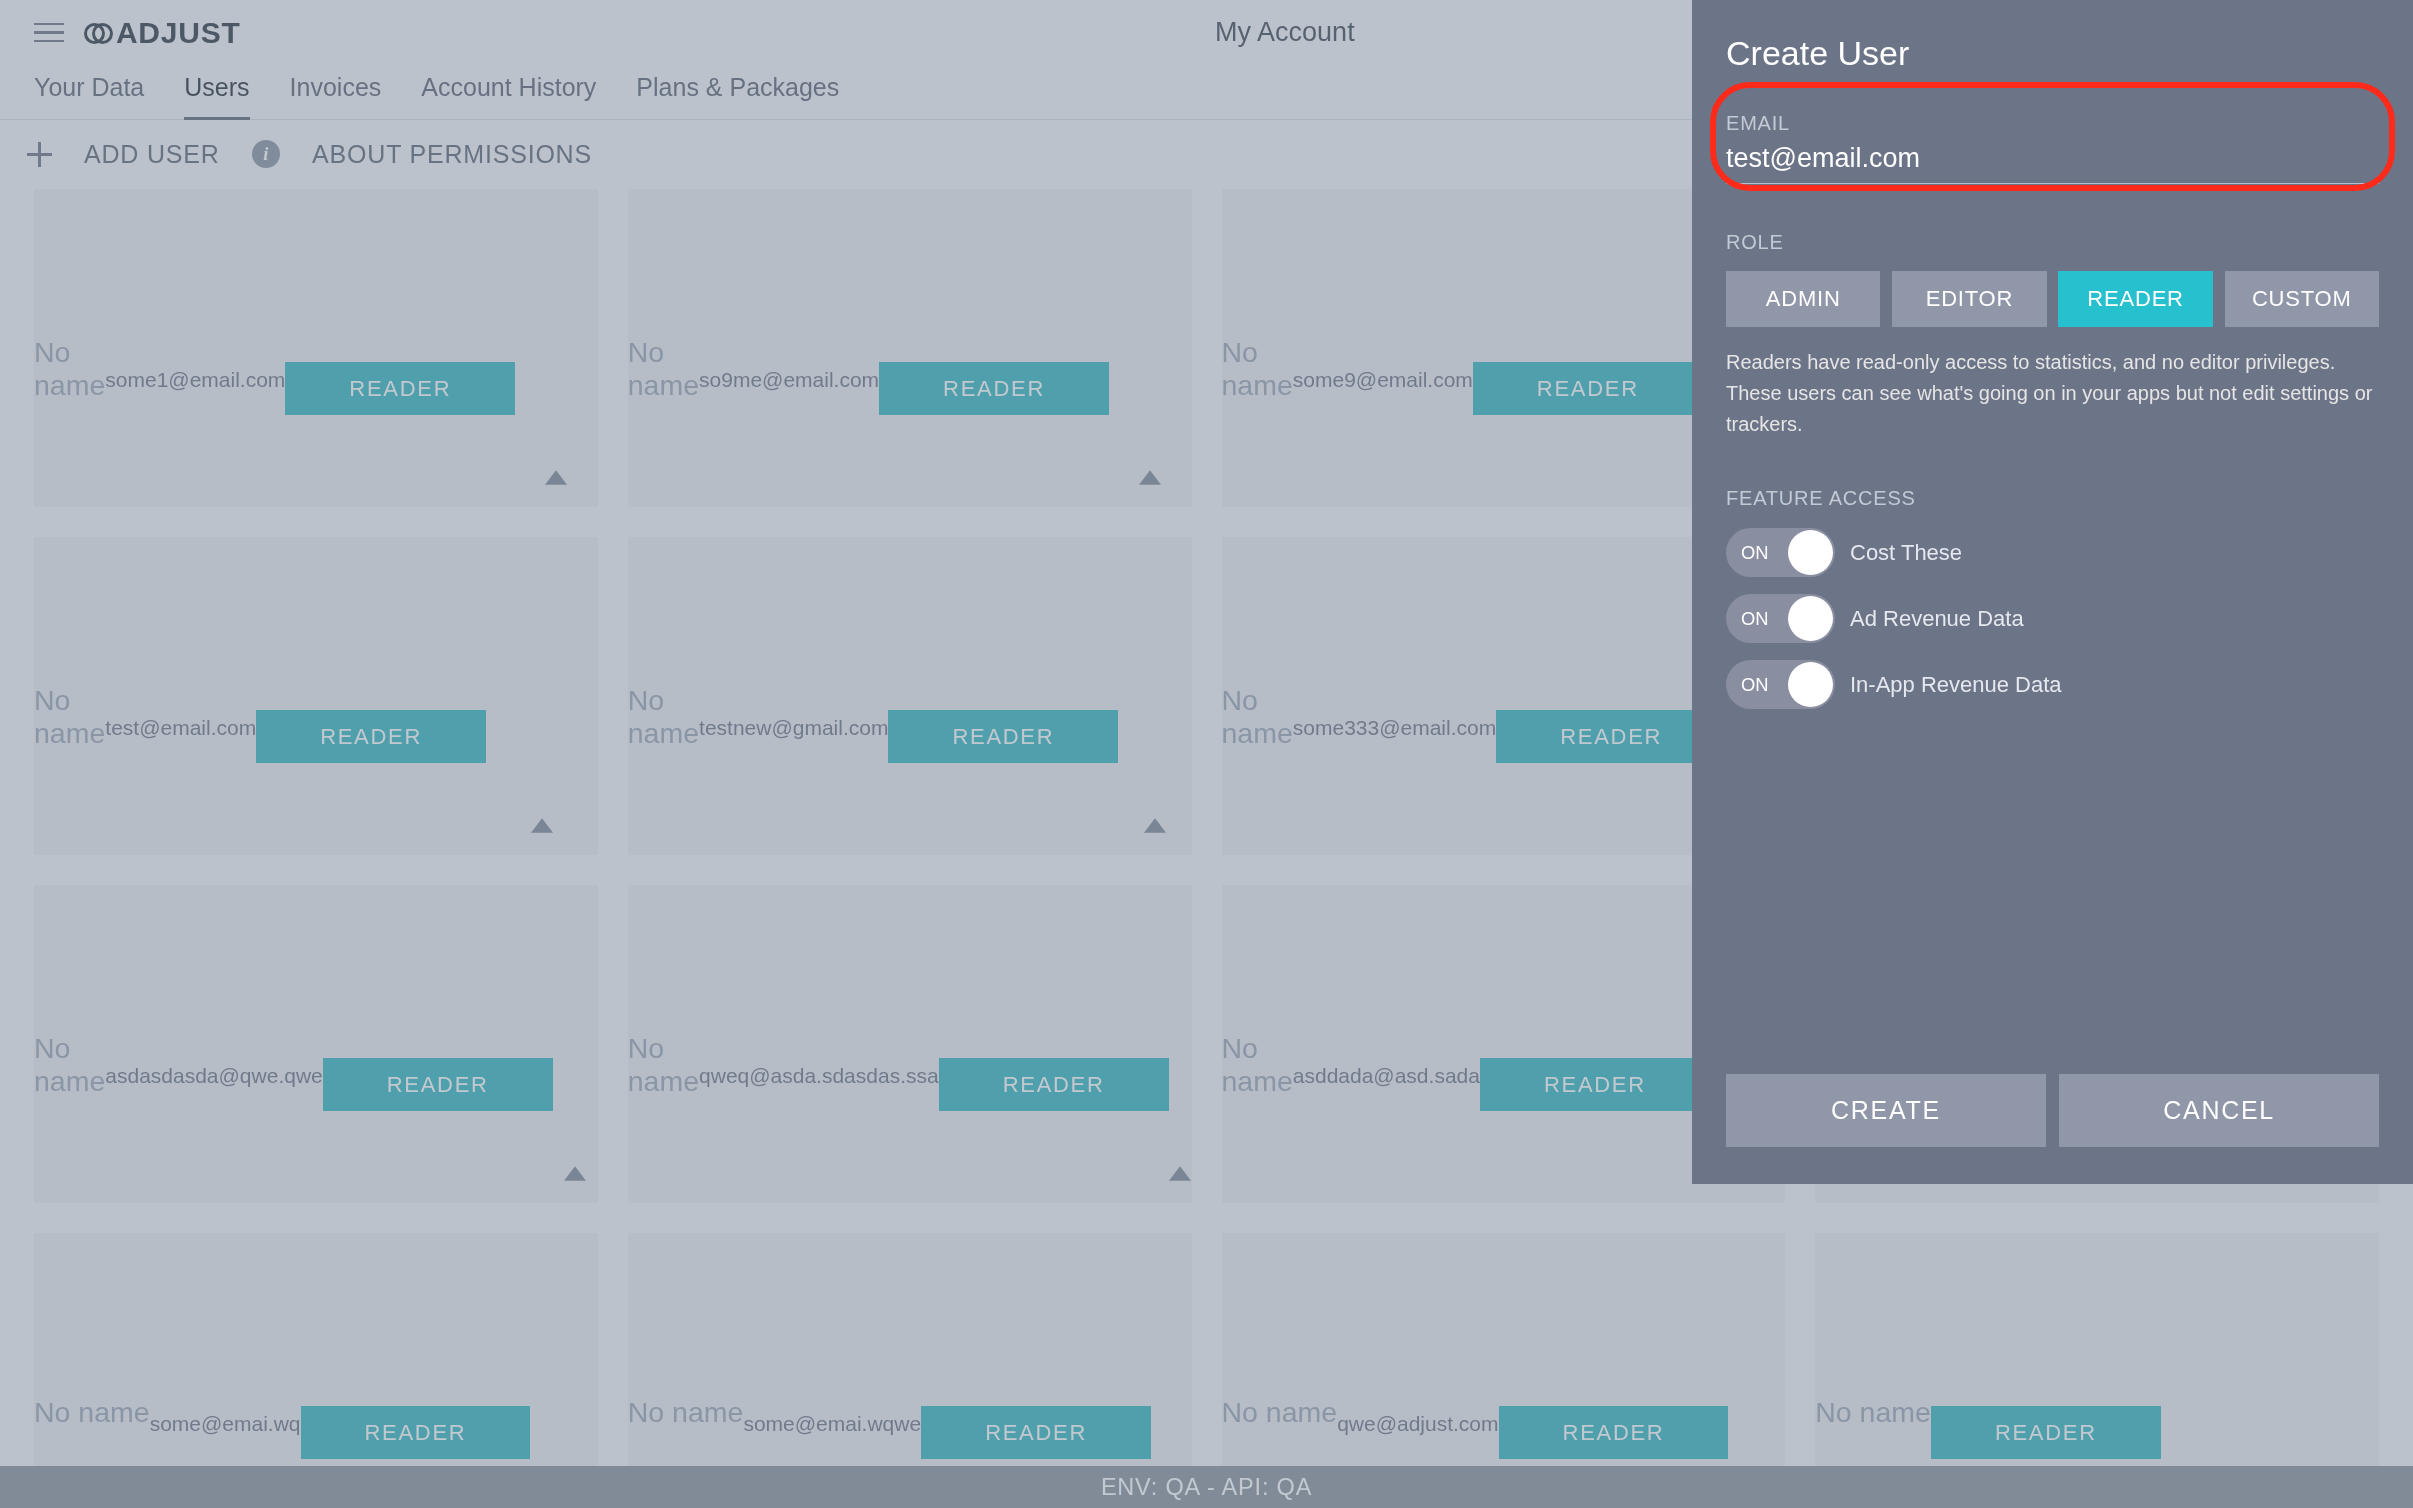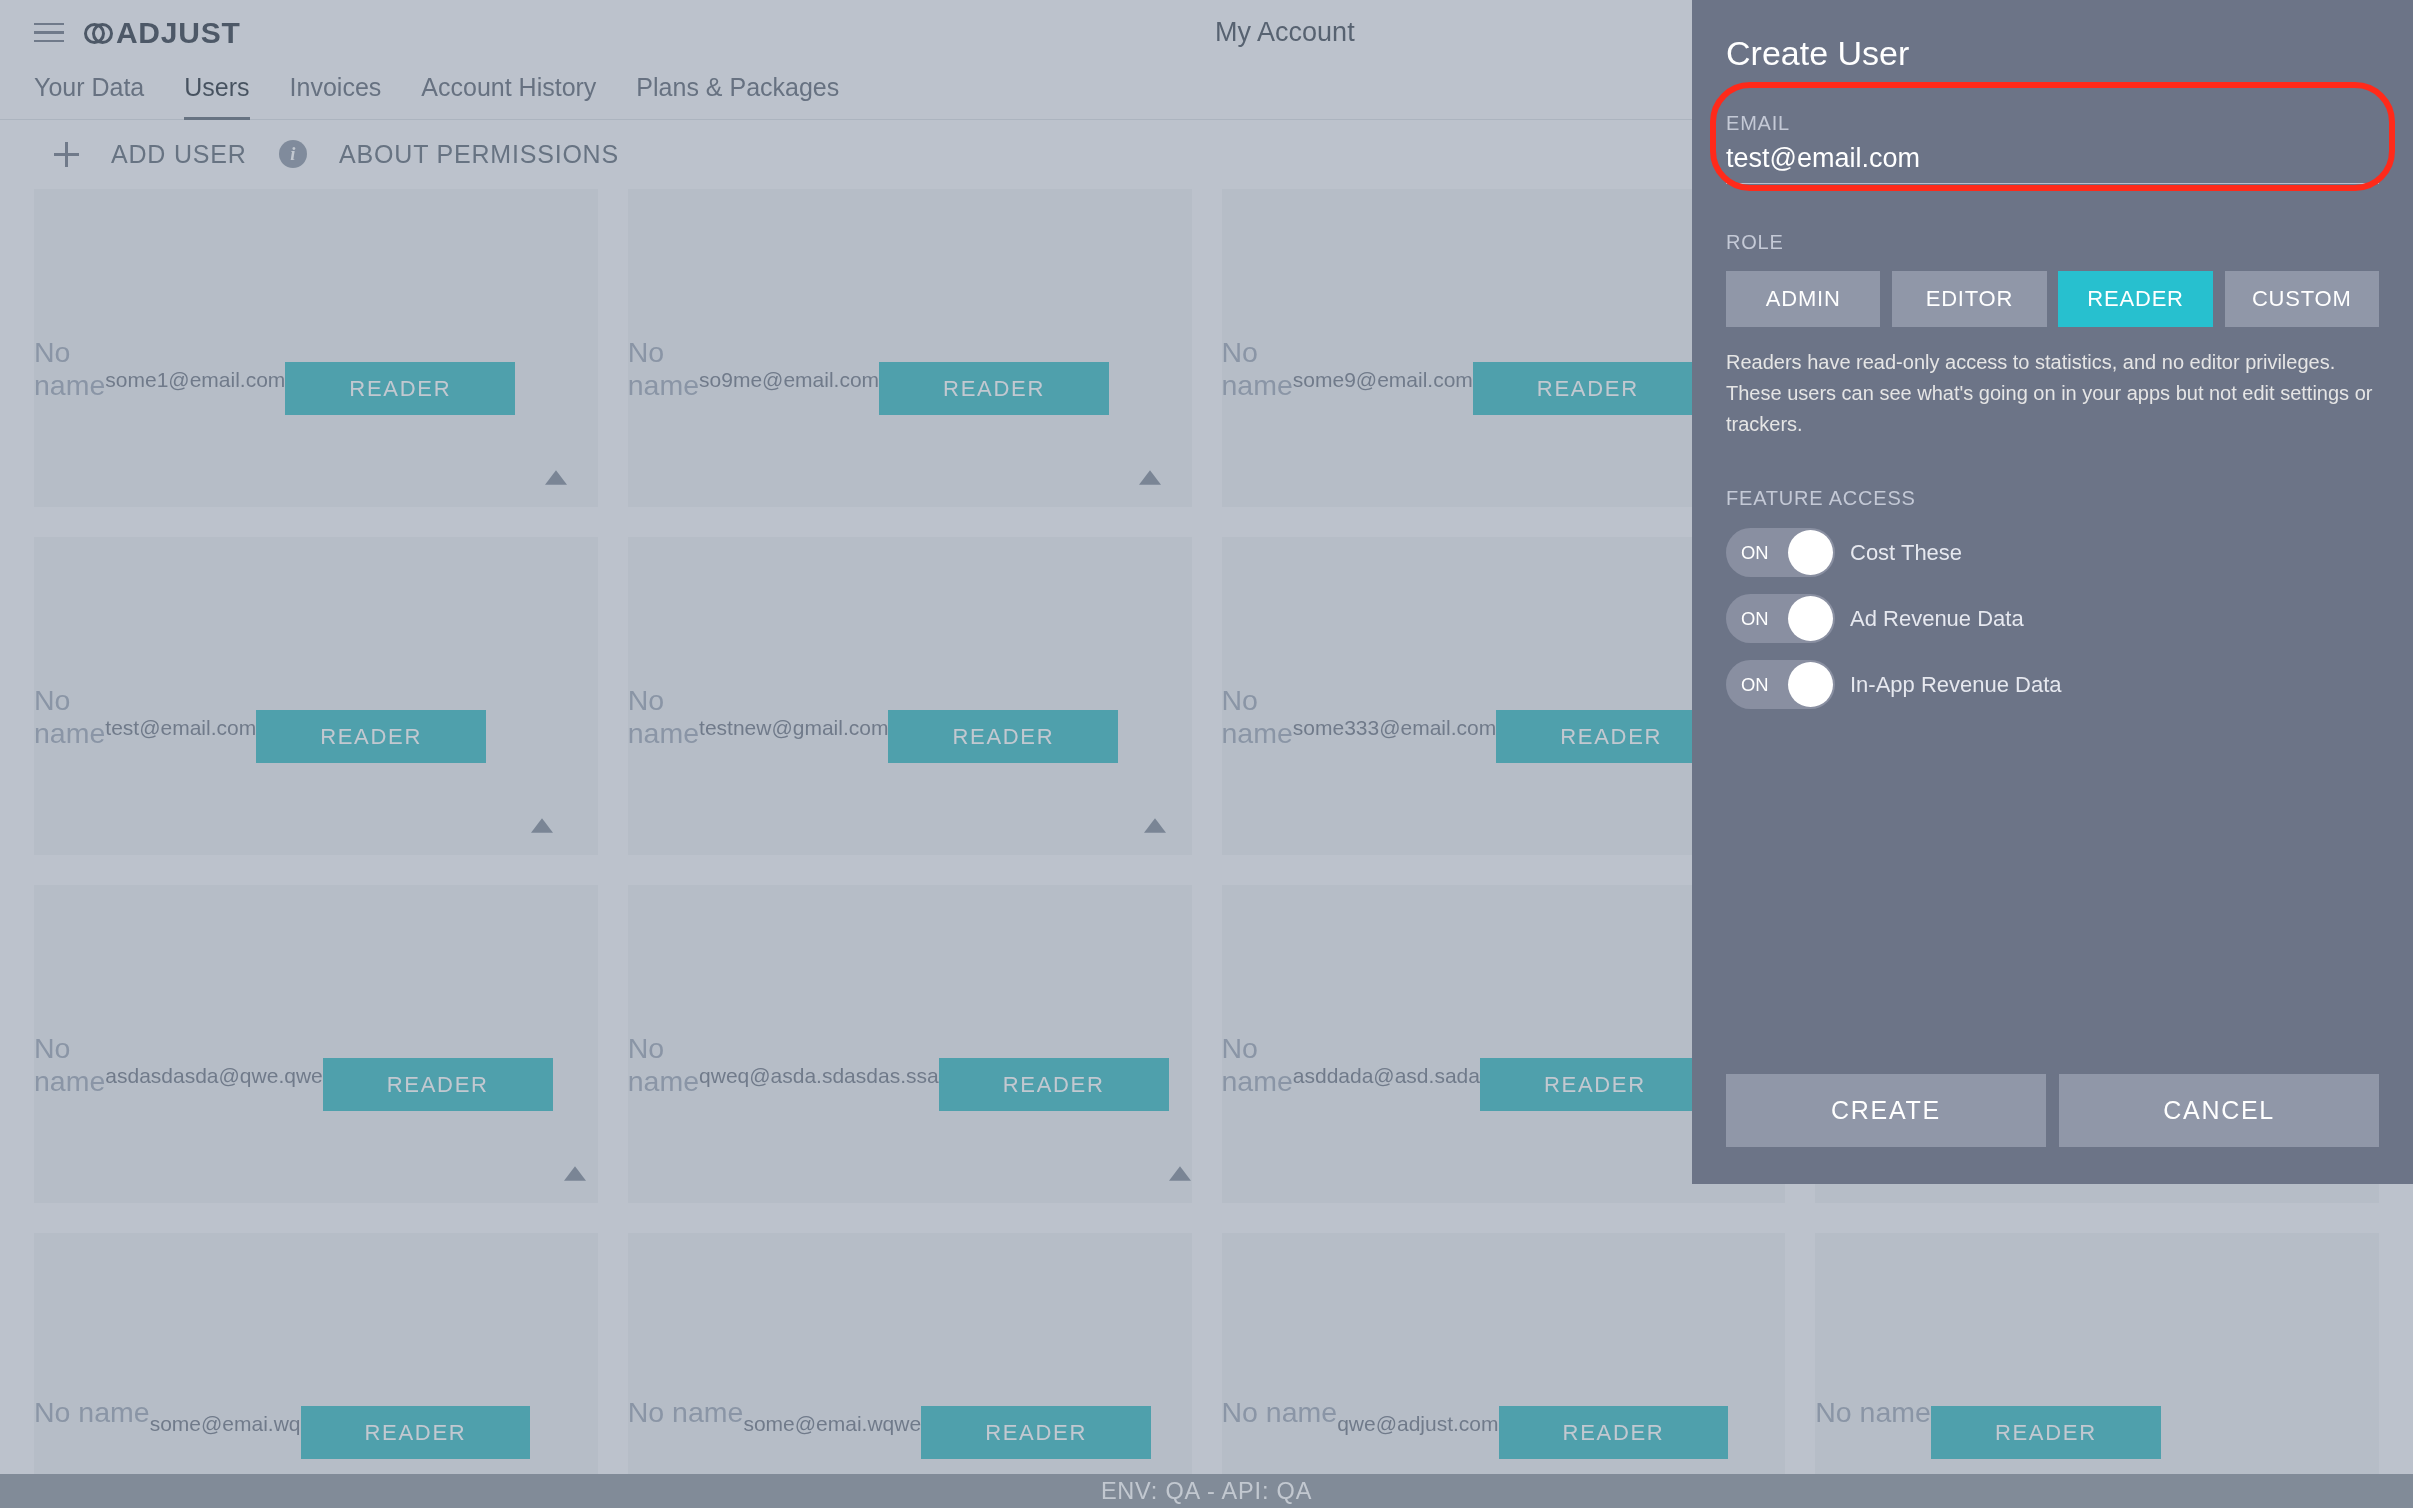--- a/index.html
+++ b/index.html
@@ -25,21 +25,21 @@
   .logo .infinity::after{ right:0; }
   .page-title-wrap { flex:1; text-align:center; }
   .page-title { font-size: 27px; color:#3d4652; }
 
   .nav {
     display:flex; gap: 40px; padding: 8.4px 34px 0 34px; border-bottom: 1.7px solid #d7dbe0;
   }
   .nav-item { padding-bottom: 15px; font-size: 25px; color:#596270; cursor:pointer; }
   .nav-item.active { color:#1f2933; border-bottom: 3.4px solid #5a6472; margin-bottom:-1.7px; }
 
-  .subbar { display:flex; align-items:center; gap: 32px; padding: 20px 54px; font-size: 25px; color:#5a6472; }
+  .subbar { display:flex; align-items:center; gap: 32px; padding: 20px 27px; font-size: 25px; color:#5a6472; }
   .plus-icon { width:25px; height:25px; position:relative; display:inline-block; }
   .plus-icon::before, .plus-icon::after { content:""; position:absolute; background:#6b7280; }
   .plus-icon::before { left:11px; top:0; width:3.4px; height:25px; }
   .plus-icon::after  { top:11px; left:0; width:25px; height:3.4px; }
   .info-icon {
     width:28.5px;height:28.5px;border-radius:50%;background:#8891a0;color:#fff;display:inline-flex;
     align-items:center;justify-content:center;font-weight:bold;font-size:18.4px;font-family:Georgia,serif;font-style:italic;
   }
   .subbar .link { letter-spacing:0.8px; }
 
@@ -54,21 +54,21 @@
   .card .role-btn {
     margin-top: 40px; background:#2fb6bd; color:#fff; border:none; padding: 13.4px 64px;
     font-size: 22px; letter-spacing: 1.7px;
   }
   .card .arrow {
     margin-top:auto; width:100%; text-align:center; padding-bottom:17px; color:#7c8594; font-size:20px;
   }
   .card .arrow svg { width:22px; height:15px; fill:#7c8594; }
 
   .envbar {
-    position:absolute; bottom:0; left:0; right:0; height:34px; background:#899099; color:#fff;
+    position:absolute; bottom:0; left:0; right:0; height:42px; background:#899099; color:#fff;
     display:flex; align-items:center; justify-content:center; font-size:23.5px; letter-spacing:0.8px;
   }
 
   
   .dim {
     position:absolute; inset:0; background:rgba(120,132,150,0.45);
   }
 
   
   .panel {

